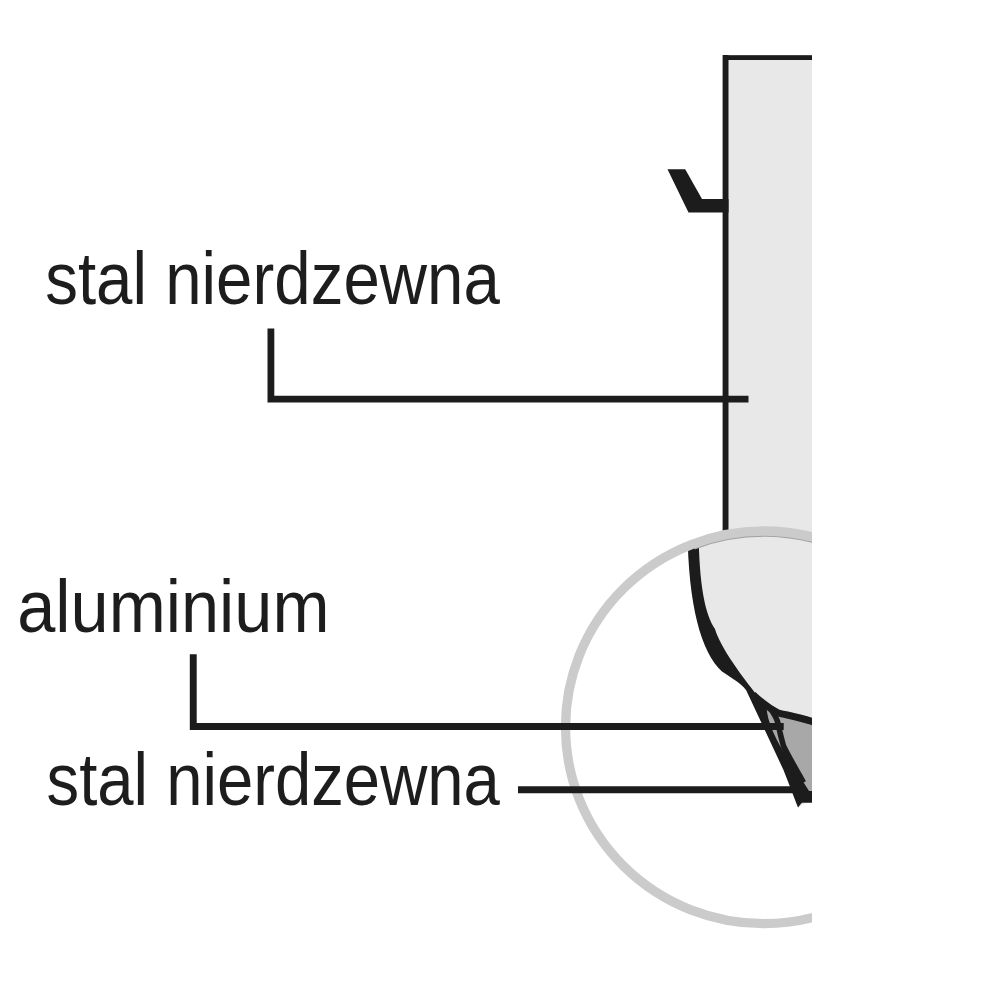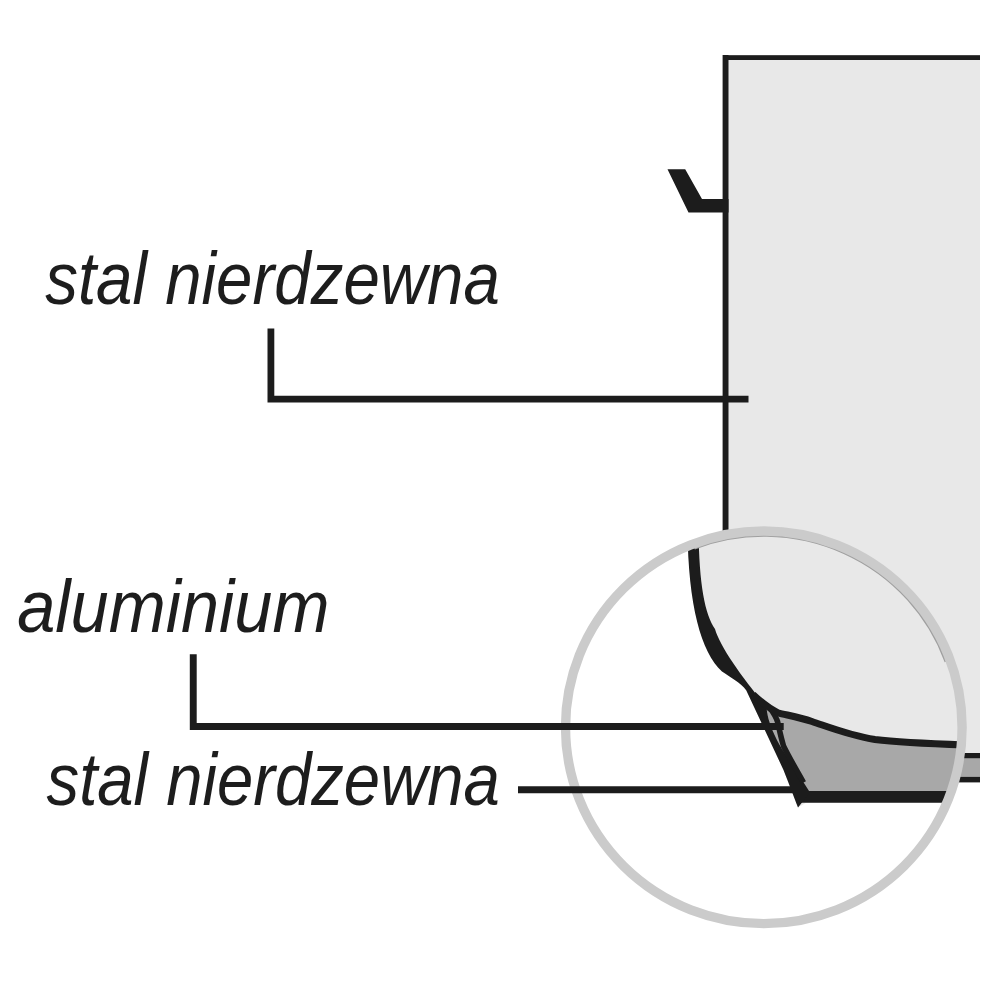--- a/index.html
+++ b/index.html
@@ -1,16 +1,16 @@
 <!DOCTYPE html>
 <html><head>
 <meta charset="utf-8">
 <style>
   html,body{margin:0;padding:0;background:#ffffff;}
-  #stage{position:relative;width:980px;height:1000px;background:#ffffff;overflow:hidden;font-style:italic;}
+  #stage{position:relative;width:812px;height:1000px;background:#ffffff;overflow:hidden;}
   svg{display:block;}
   .lbl{font-family:"Liberation Sans",sans-serif;font-size:74px;fill:#1d1d1d;}
 </style>
 </head>
 <body>
 <div id="stage">
 <svg width="1000" height="1000" viewBox="0 0 1000 1000">
   <rect x="0" y="0" width="1000" height="1000" fill="#ffffff"></rect>
 
   <g>

